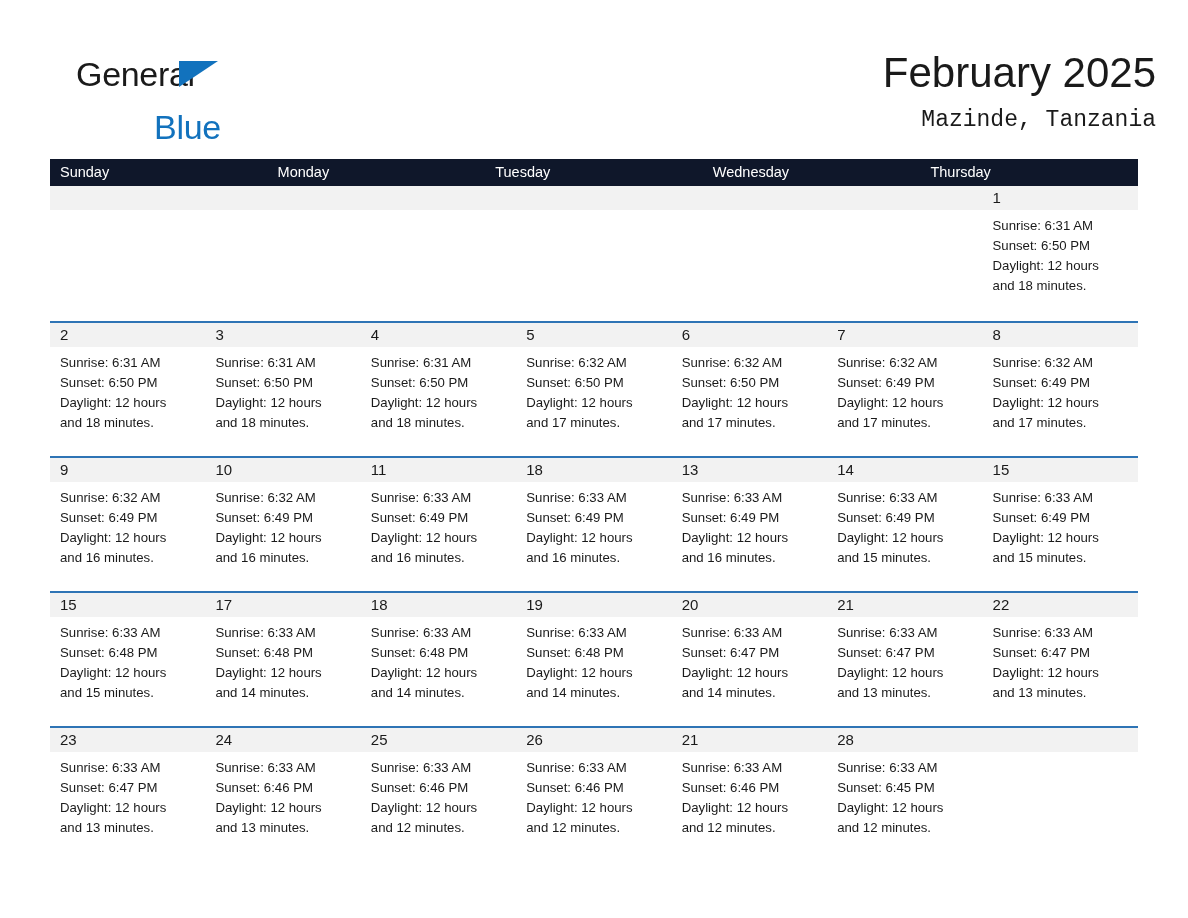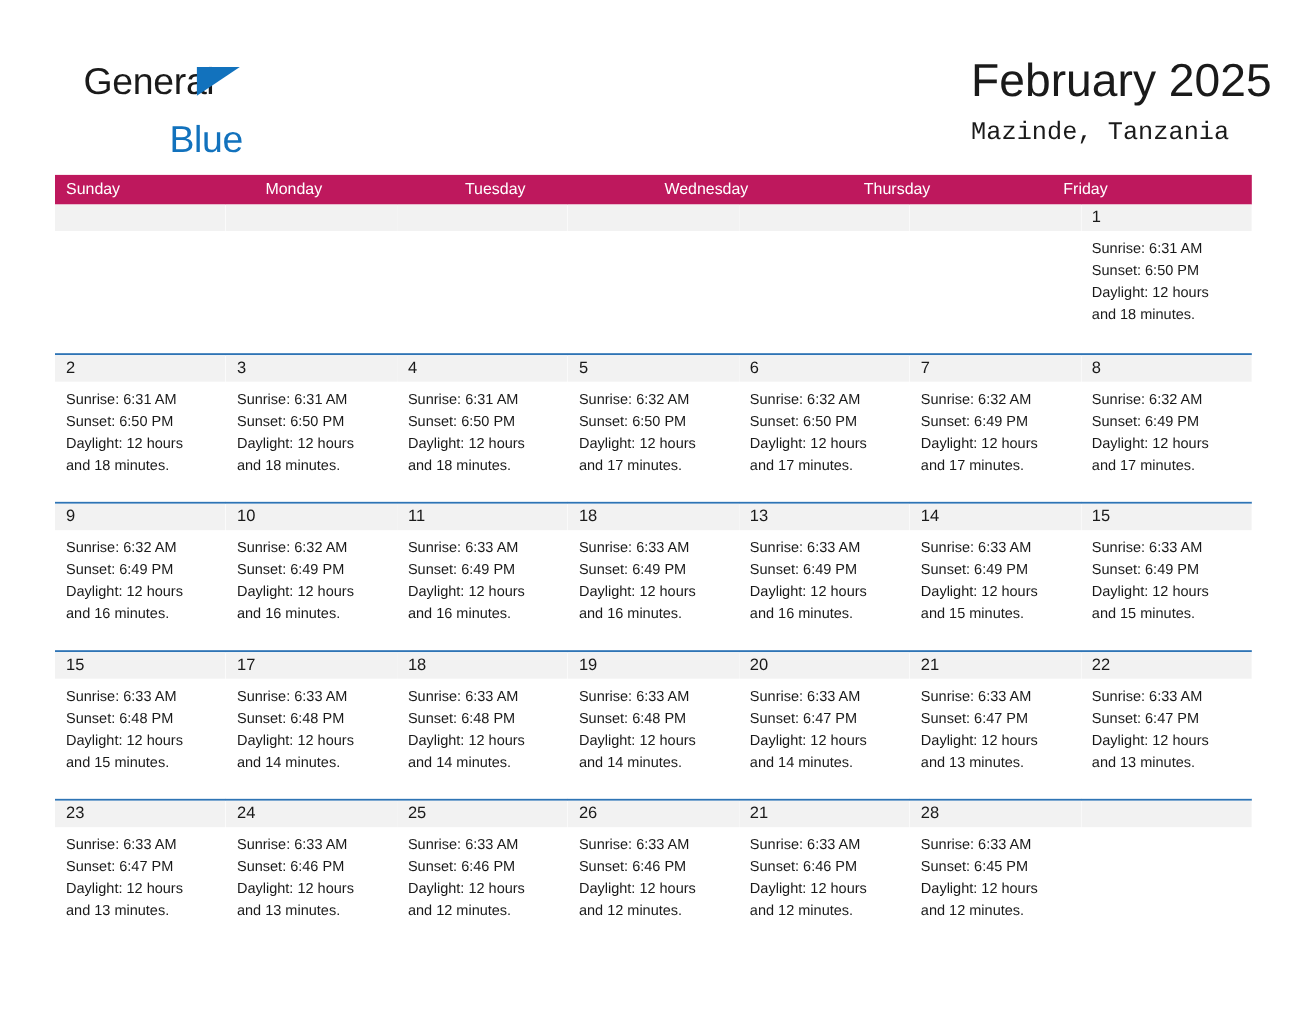--- a/index.html
+++ b/index.html
@@ -59,20 +59,21 @@
     color: #1272bd;
     letter-spacing: -0.3px;
     line-height: 40px;
     font-weight: 400;
     margin-top: 20px;
   }
   .title-block {
     position: absolute;
     right: 0px;
     top: 0px;
+    text-align: right;
   }
   .month-title {
     font-size: 42px;
     font-weight: 400;
     color: #1a1a1a;
     line-height: 58px;
     letter-spacing: 0px;
   }
   .location-title {
     font-size: 23px;
@@ -85,22 +86,22 @@
 
   
   .calendar {
     position: absolute;
     left: 50px;
     top: 159px;
     width: 1088px;
   }
   .weekdays {
     display: grid;
-    grid-template-columns: repeat(6, 1fr);
-    background: #be185d;
+    grid-template-columns: repeat(5, 1fr);
+    background: #0f172a;
     height: 27px;
   }
   .weekday {
     color: #ffffff;
     font-size: 14.5px;
     line-height: 27px;
     padding-left: 10px;
     white-space: nowrap;
   }
   .week {

